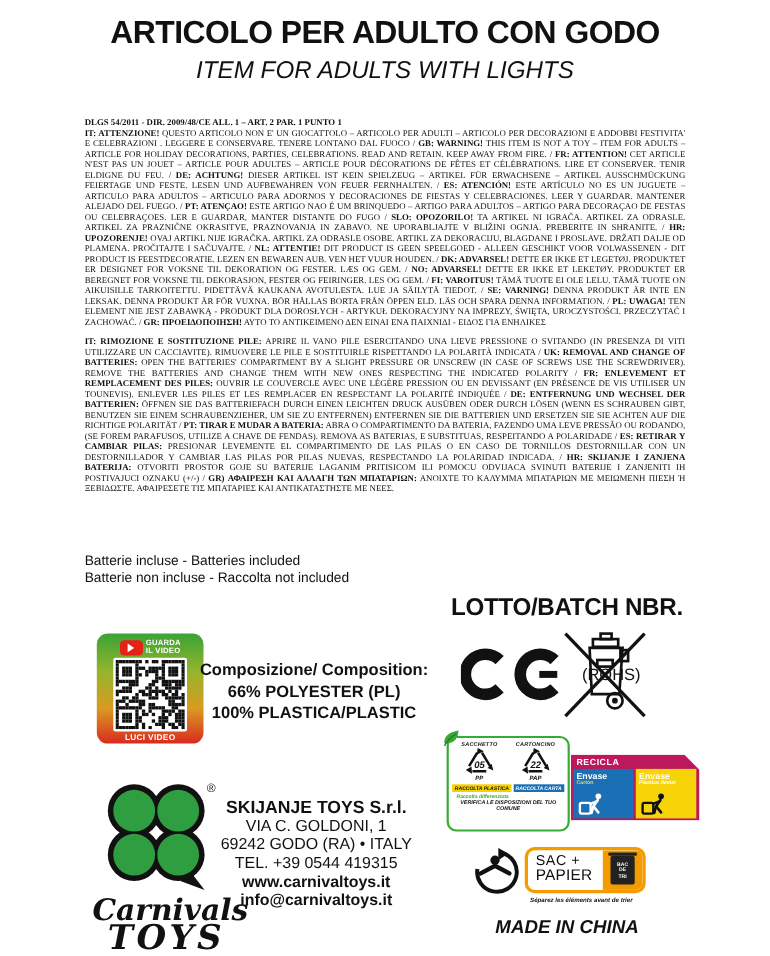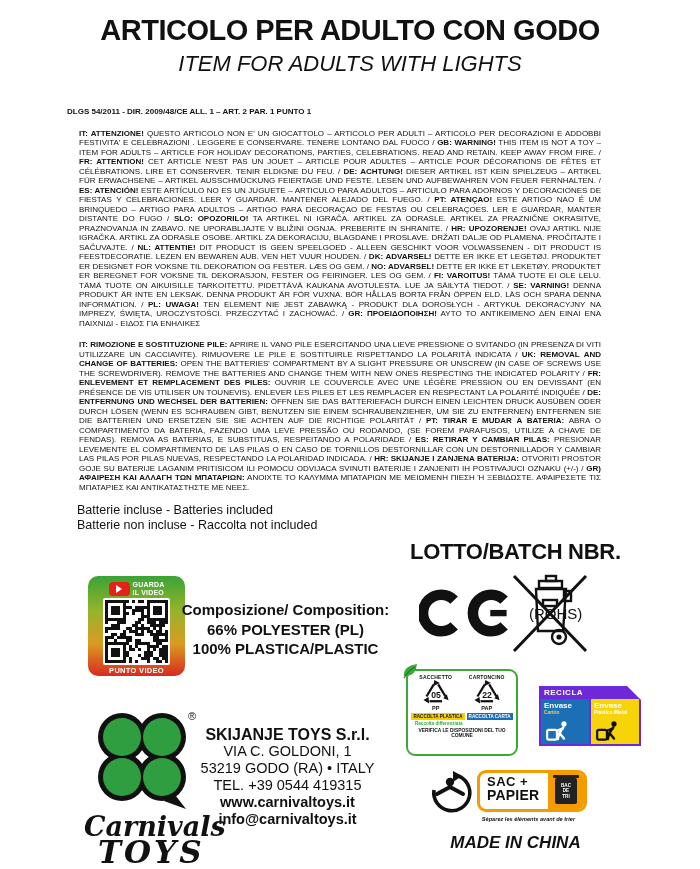--- a/index.html
+++ b/index.html
@@ -8,24 +8,24 @@
   }
   *{margin:0;padding:0;box-sizing:border-box;}
   body{background:#fff;font-family:"Liberation Sans",sans-serif;color:var(--ink);}
   .page{position:relative;width:700px;height:869px;background:#fff;overflow:hidden;}
 
   .title{position:absolute;top:14px;left:0;width:700px;text-align:center;
          font-size:29px;font-weight:800;letter-spacing:-0.5px;}
   .subtitle{position:absolute;top:51px;left:0;width:700px;text-align:center;
             font-style:italic;font-size:22px;font-weight:500;}
 
-  .legal{position:absolute;left:67px;top:107px;width:546px;font-size:8px;
-         line-height:9.5px;text-align:justify;}
+  .legal{position:absolute;left:77px;top:107px;width:546px;font-size:8px;
+         line-height:9.5px;text-align:justify;font-family:Liberation Serif, serif;}
   .legal .reg{font-weight:bold;}
-  .legal p{margin:12px;}
+  .legal p{margin:0;}
   .legal .p2{margin-top:9px;}
 
   .batteries{position:absolute;left:77px;top:503px;font-size:12.5px;line-height:15px;}
 
   .batch{position:absolute;left:410px;top:539px;width:230px;font-size:22px;
          font-weight:800;letter-spacing:-0.3px;}
 
   
   .video-badge{position:absolute;left:88px;top:576px;width:97px;height:100px;
     border-radius:10px;padding:3px 4px;
@@ -47,53 +47,53 @@
 
   .ce-row{position:absolute;left:419px;top:589px;display:flex;align-items:center;}
   .ce-stroke{fill:none;stroke:var(--ink);stroke-width:11;}
   .rohs{font-size:15px;margin-left:2px;}
 
   .weee{position:absolute;left:508px;top:567px;}
 
   
   .panel-it{position:absolute;left:406px;top:669px;width:112px;height:87px;
             border:2px solid var(--green);border-radius:9px;background:#fff;
-            padding:3px 3px 2px;text-align:center;}
+            padding:3px 3px 2px;text-align:center;font-style:italic;}
   .leaf{position:absolute;left:-7px;top:-9px;}
   .mat-row{display:flex;justify-content:space-around;}
   .mat{display:flex;flex-direction:column;align-items:center;}
   .mat-name{font-size:5px;font-weight:bold;letter-spacing:0.2px;}
   .mat-abbr{font-size:5.5px;font-weight:bold;margin-top:-1px;}
   .chips{display:flex;gap:2px;justify-content:center;margin-top:2px;}
   .chip{font-size:4.6px;font-weight:bold;padding:1px 2px;white-space:nowrap;}
   .chip-yellow{background:var(--yellow);color:#111;}
   .chip-blue{background:var(--blue);color:#fff;}
   .chip-sub{font-size:4.6px;font-weight:bold;color:var(--green);text-align:left;
             margin-left:4px;margin-top:1px;}
   .panel-note{font-size:4.9px;font-weight:bold;margin-top:2px;}
 
   
-  .recicla{position:absolute;left:539px;top:686px;width:102px;background:#6d28d9;
+  .recicla{position:absolute;left:519px;top:686px;width:117px;background:#be185d;
            padding:0 2px 2px;clip-path:polygon(0 0,calc(100% - 14px) 0,100% 14px,100% 100%,0 100%);}
   .recicla-header{color:#fff;font-size:8px;font-weight:bold;letter-spacing:0.5px;
                   height:13px;line-height:13px;padding-left:3px;}
   .recicla-panels{display:flex;gap:2px;}
   .rp{width:55px;height:45px;padding:2px 3px;position:relative;}
   .rp-blue{background:var(--blue);color:#fff;}
   .rp-yellow{background:#f7d408;color:#fff;}
   .rp-label{font-size:8px;font-weight:bold;}
   .rp-sub{font-size:4.8px;font-weight:bold;}
   .rp svg{position:absolute;left:4px;bottom:2px;}
 
   
   .triman{position:absolute;left:427px;top:771px;}
   .sac-badge{position:absolute;left:477px;top:770px;width:110px;height:42px;
              border:3px solid var(--orange);border-radius:9px;background:#fff;
              display:flex;overflow:hidden;}
-  .sac-text{flex:1;padding:2px 0 0 7px;font-weight:700;color:#111;line-height:1;}
+  .sac-text{flex:1;padding:2px 0 0 7px;font-weight:400;color:#111;line-height:1;}
   .sac-line1{font-size:13px;letter-spacing:0.5px;}
   .sac-line2{font-size:14px;letter-spacing:0.2px;}
   .sac-bin-area{width:36px;background:var(--orange);display:flex;align-items:center;
                 justify-content:center;}
   .bac-bin{position:relative;width:22px;height:26px;background:#222;border-radius:2px;
            display:flex;flex-direction:column;align-items:center;justify-content:center;}
   .bac-bin:before{content:"";position:absolute;top:-3px;left:-2px;width:26px;height:3px;
                   background:#222;border-radius:1px;}
   .bac-word{color:#fff;font-size:4.6px;font-weight:bold;line-height:5.5px;}
   .sac-note{position:absolute;left:470px;top:816px;width:117px;text-align:center;
@@ -397,21 +397,21 @@
           <rect x="15" y="60" width="3" height="3"></rect>
           <rect x="18" y="60" width="3" height="3"></rect>
           <rect x="24" y="60" width="3" height="3"></rect>
           <rect x="30" y="60" width="3" height="3"></rect>
           <rect x="42" y="60" width="3" height="3"></rect>
           <rect x="51" y="60" width="3" height="3"></rect>
           <rect x="54" y="60" width="3" height="3"></rect>
           <rect x="60" y="60" width="3" height="3"></rect>
         </svg>
       </div>
-    <div class="vb-bottom">PUNTO VIDEO</div>
+    <div class="vb-bottom">LUCI VIDEO</div>
   </div>
 
   <div class="composition">
     <div>Composizione/ Composition:</div>
     <div>66% POLYESTER (PL)</div>
     <div>100% PLASTICA/PLASTIC</div>
   </div>
 
   <div class="ce-row">
     <svg viewBox="0 0 112 50" width="108" height="48" xmlns="http://www.w3.org/2000/svg">
@@ -554,21 +554,21 @@
         <circle cx="80" cy="70" r="19"></circle>
     </g>
     <text x="106" y="13" font-size="11" fill="#111" font-family="Liberation Sans, sans-serif">®</text>
     <text class="logo-script" x="2" y="129">Carnivals</text>
     <text class="logo-toys" x="16" y="156">TOYS</text>
   </svg>
 
   <div class="address">
     <div class="addr-name">SKIJANJE TOYS S.r.l.</div>
     <div>VIA C. GOLDONI, 1</div>
-    <div>53219 GODO (RA) • ITALY</div>
+    <div>69242 GODO (RA) • ITALY</div>
     <div>TEL. +39 0544 419315</div>
     <div class="addr-bold">www.carnivaltoys.it</div>
     <div class="addr-bold">info@carnivaltoys.it</div>
   </div>
 
   <div class="origin">MADE IN CHINA</div>
 
 </div>
 
 </body></html>

